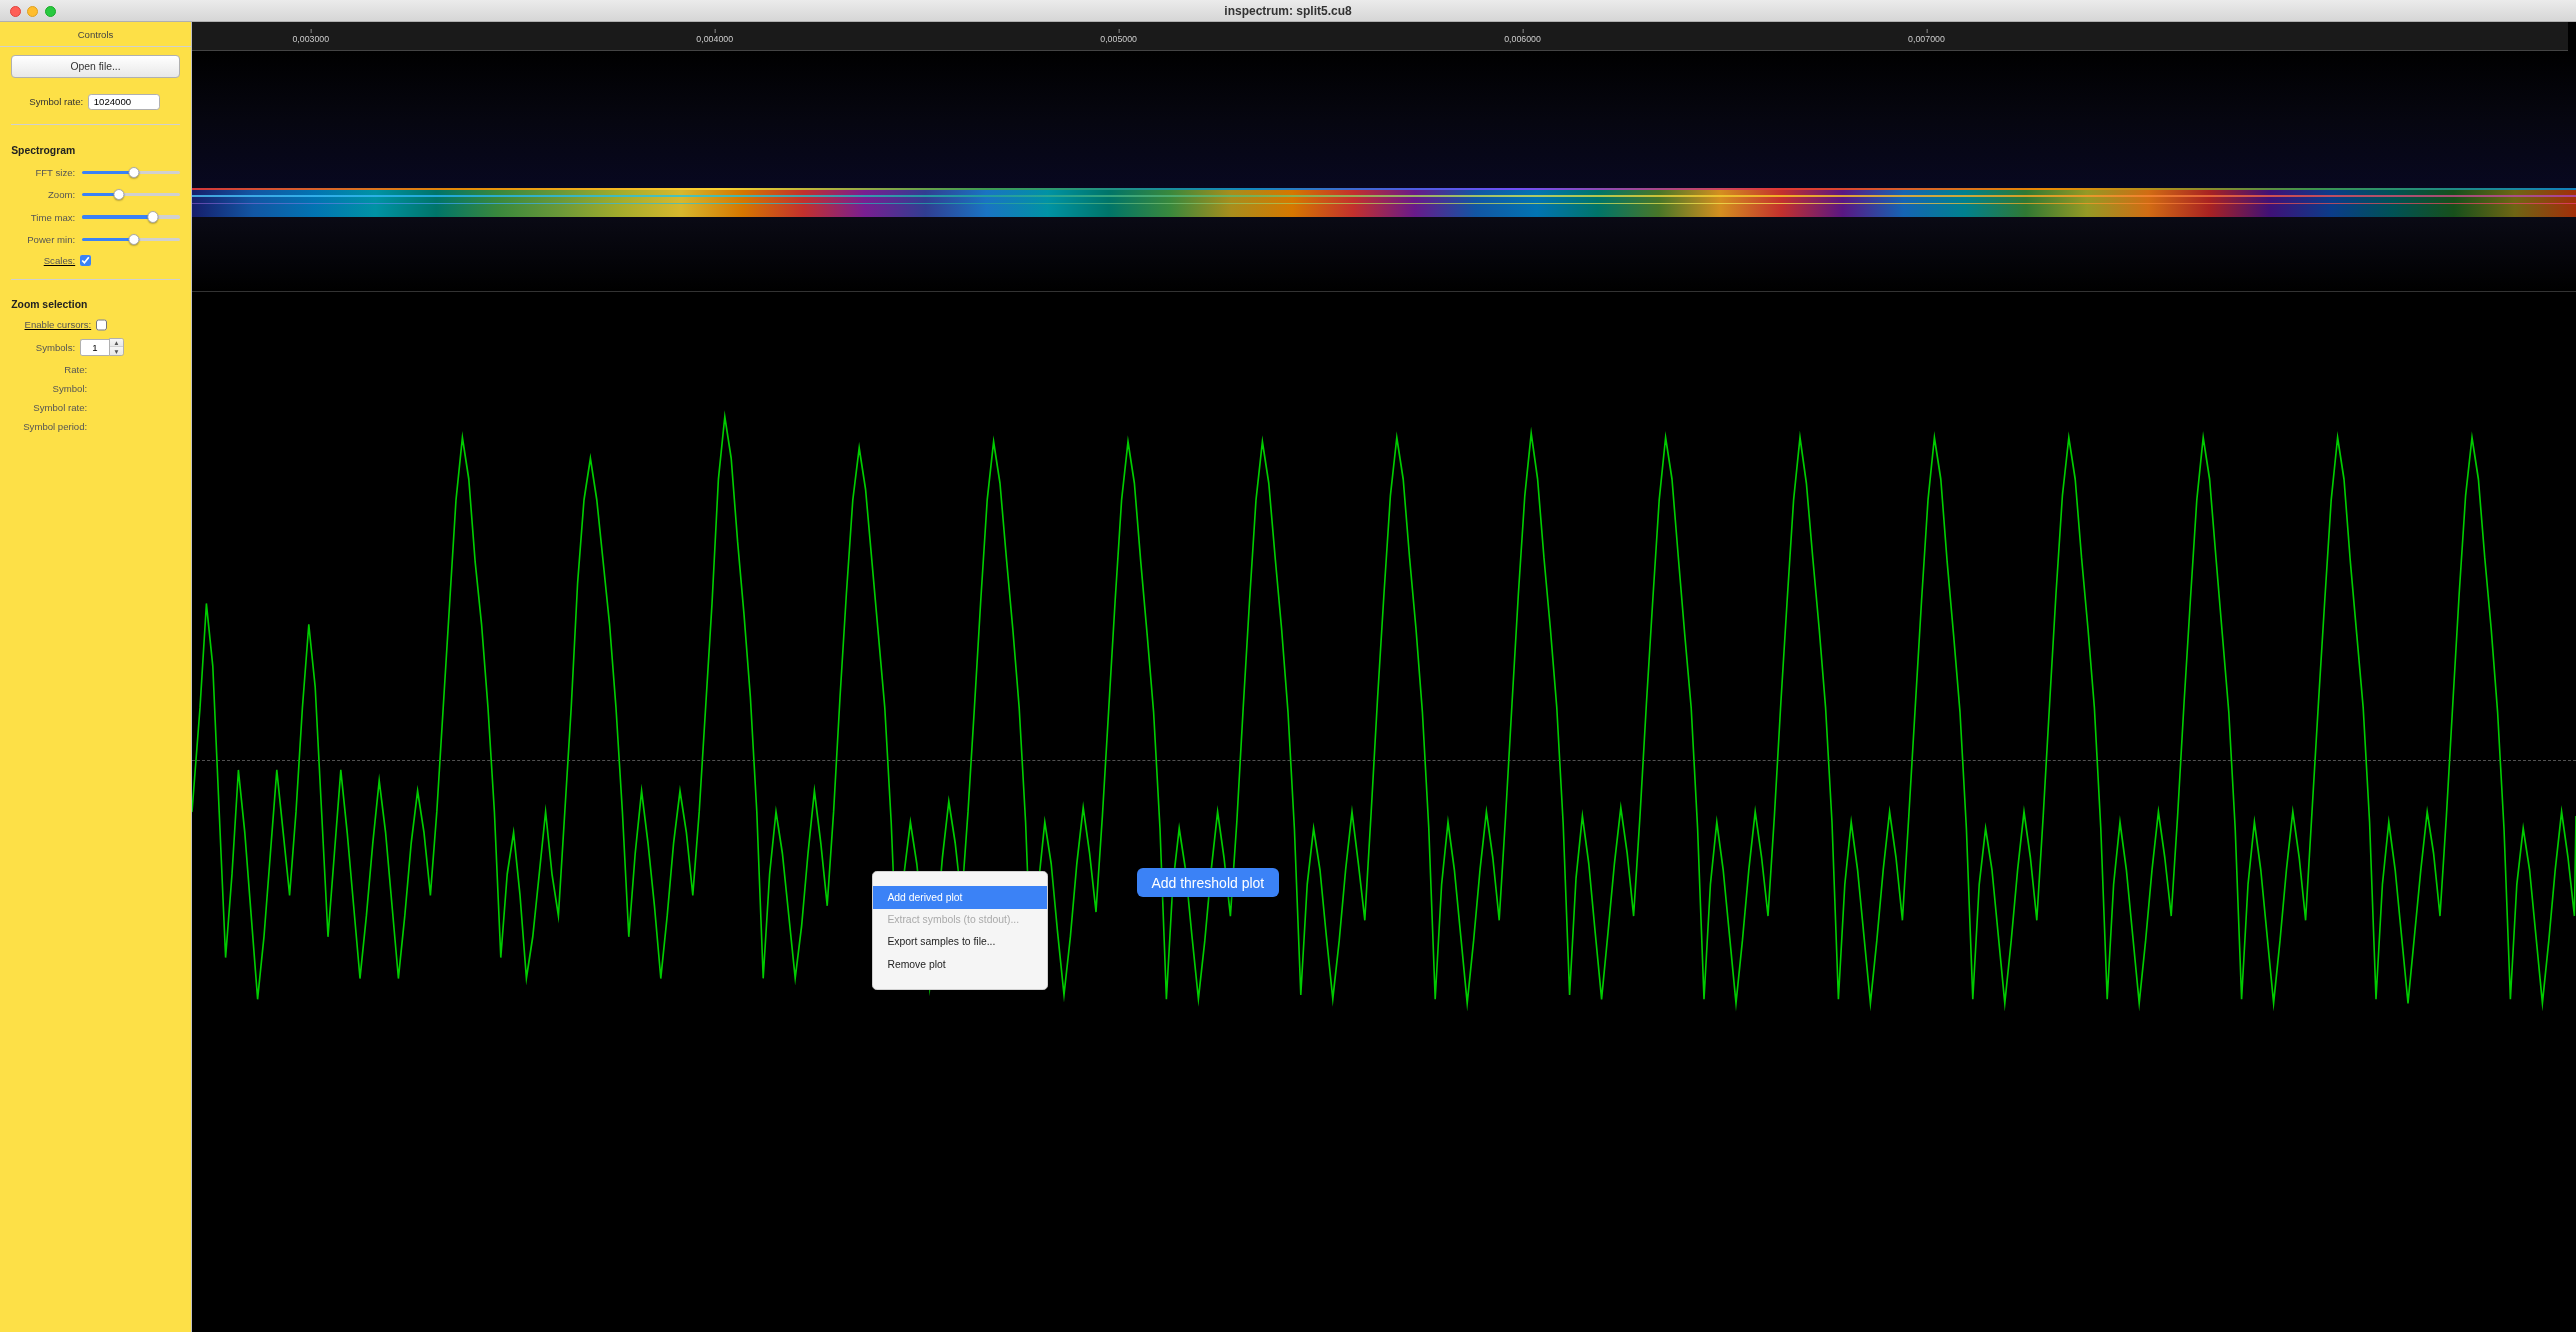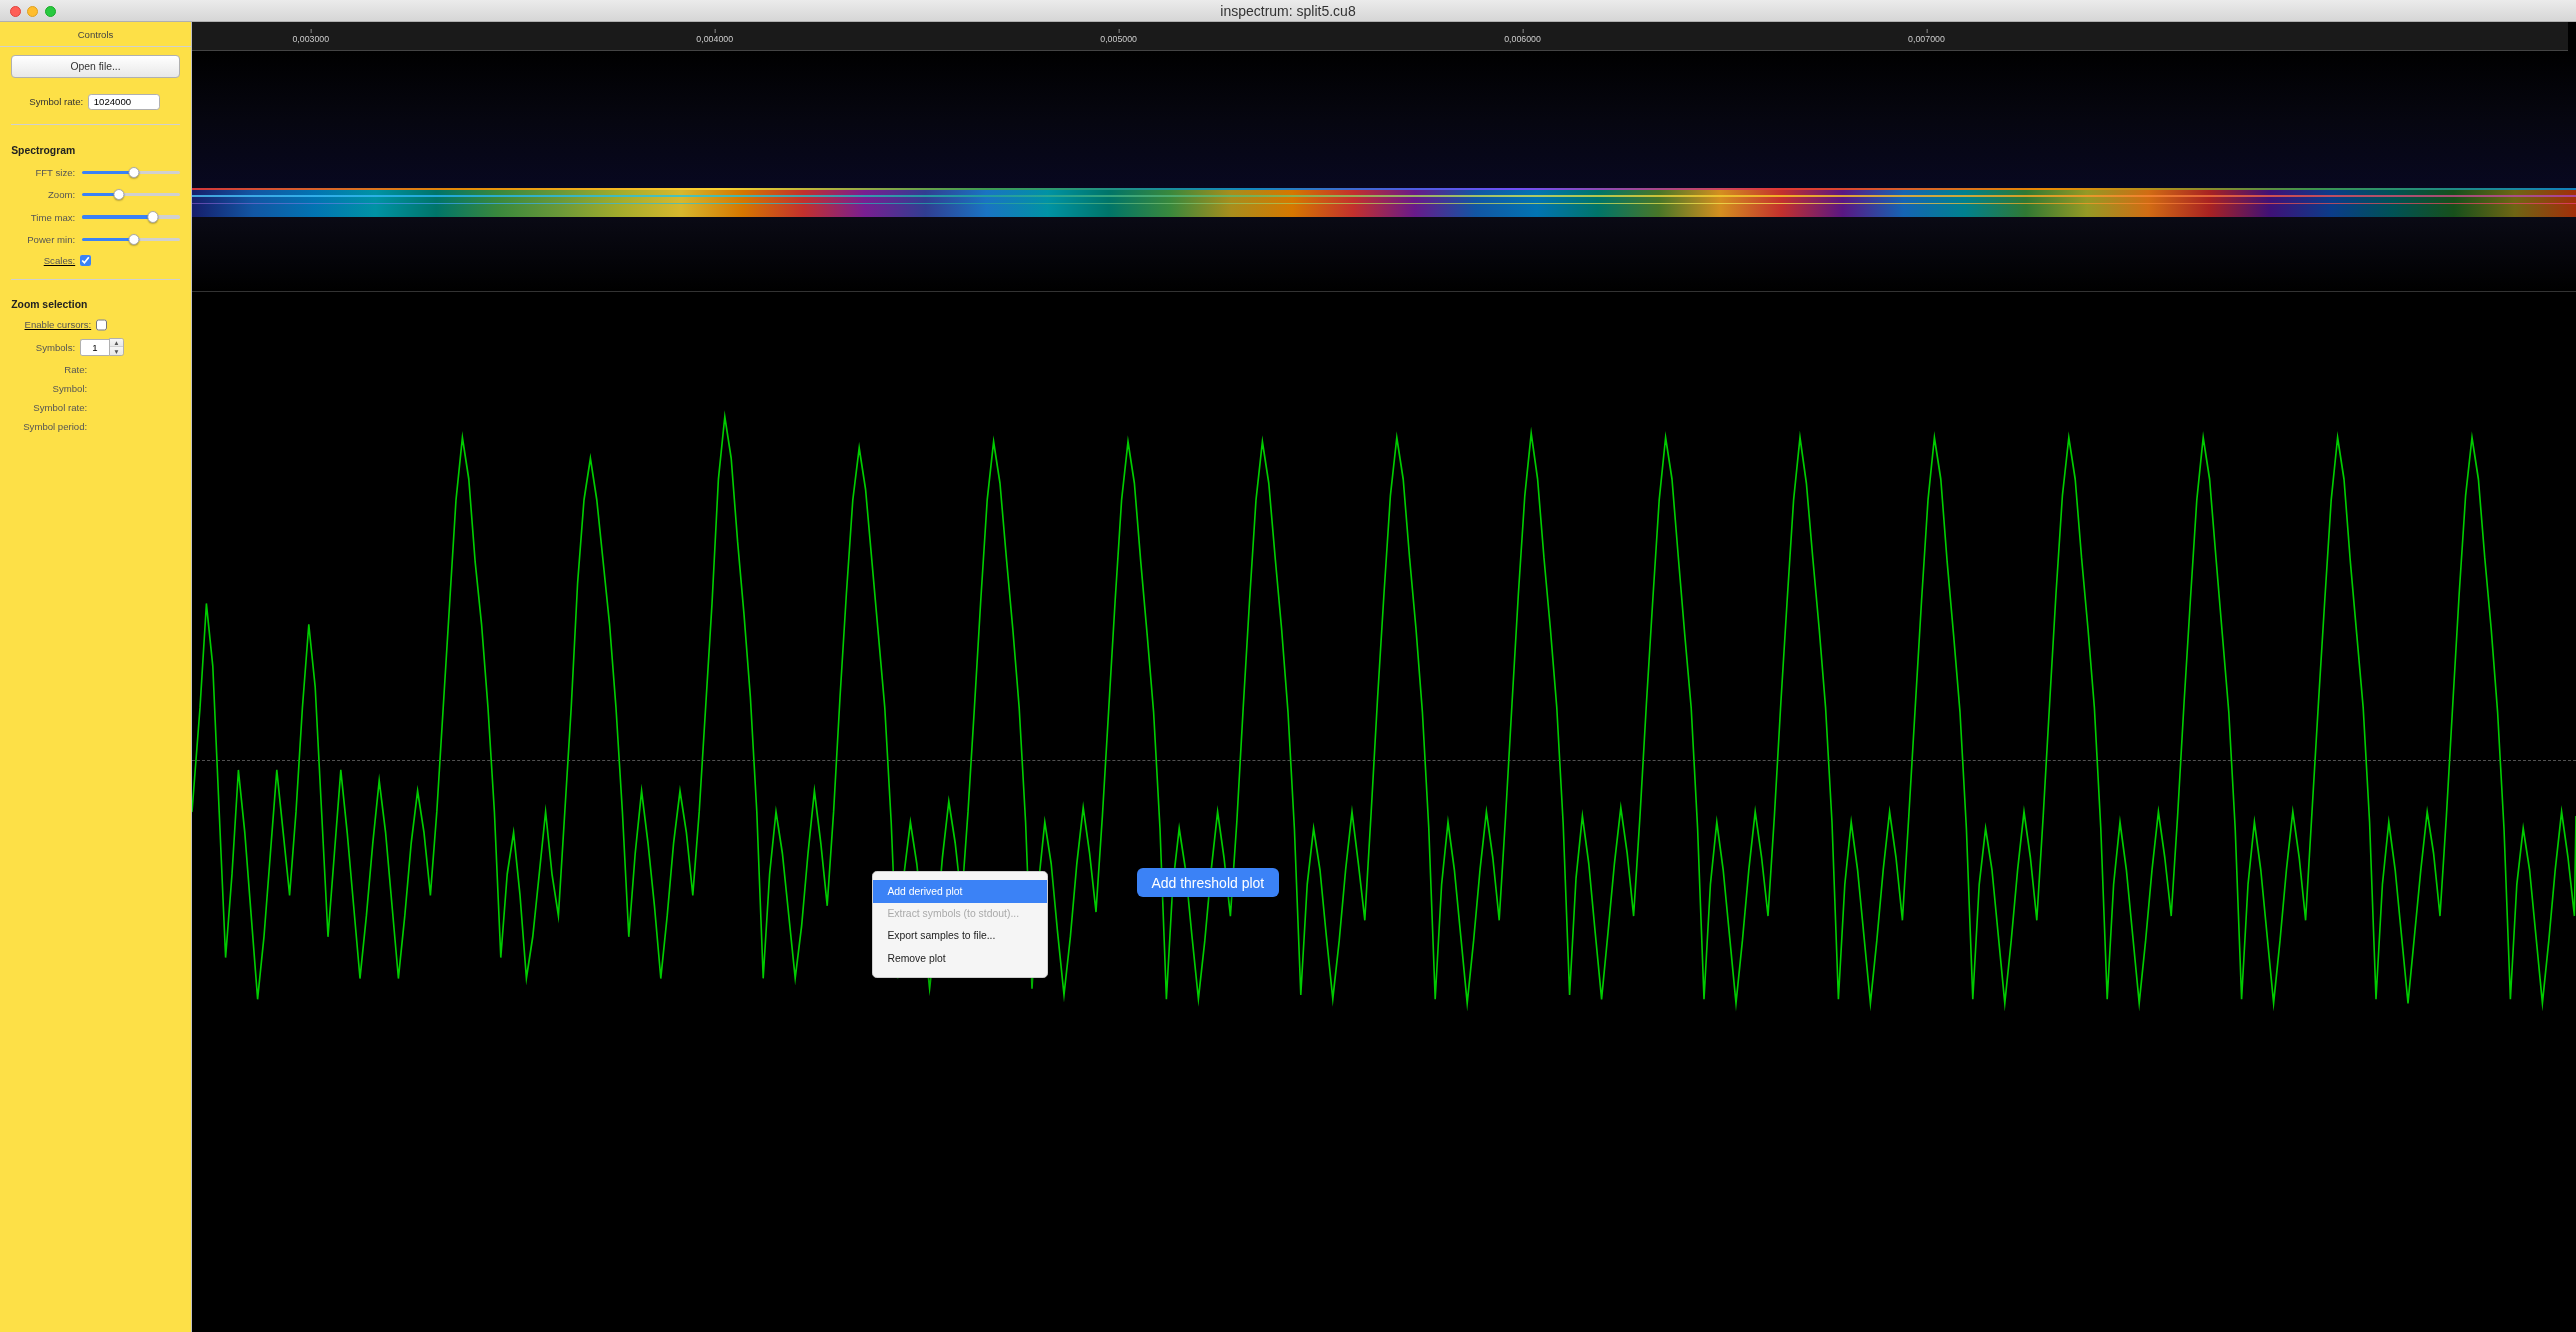--- a/index.html
+++ b/index.html
@@ -19,22 +19,22 @@
       top: 0; left: 0; right: 0;
       height: 22.4px;
       background: linear-gradient(to bottom, #ebebeb, #d6d6d6);
       border-bottom: 0.8px solid #b0b0b0;
       display: flex;
       align-items: center;
       justify-content: center;
       z-index: 100;
     }
     .title-bar-title {
-      font-size: 14px;
-      font-weight: 400;
+      font-size: 12px;
+      font-weight: 700;
       color: #333;
     }
     .traffic-lights {
       position: absolute;
       left: 9.6px;
       top: 5.6px;
       display: flex;
       gap: 6.4px;
     }
     .traffic-light {
@@ -267,21 +267,21 @@
     .context-menu {
       position: absolute;
       top: 849px;
       left: 680px;
       background: #f5f5f5;
       border: 0.8px solid #d0d0d0;
       border-radius: 4.8px;
       box-shadow: 0 3.2px 13px rgba(0,0,0,0.3);
       z-index: 200;
       min-width: 176px;
-      padding: 8px 0;
+      padding: 14px 0;
     }
     .context-menu-item {
       padding: 5.6px 14.4px;
       font-size: 10.4px;
       cursor: pointer;
       color: #222;
     }
     .context-menu-item.active { background: #3b82f6; color: white; }
     .context-menu-item.disabled { color: #aaa; cursor: default; }
 

